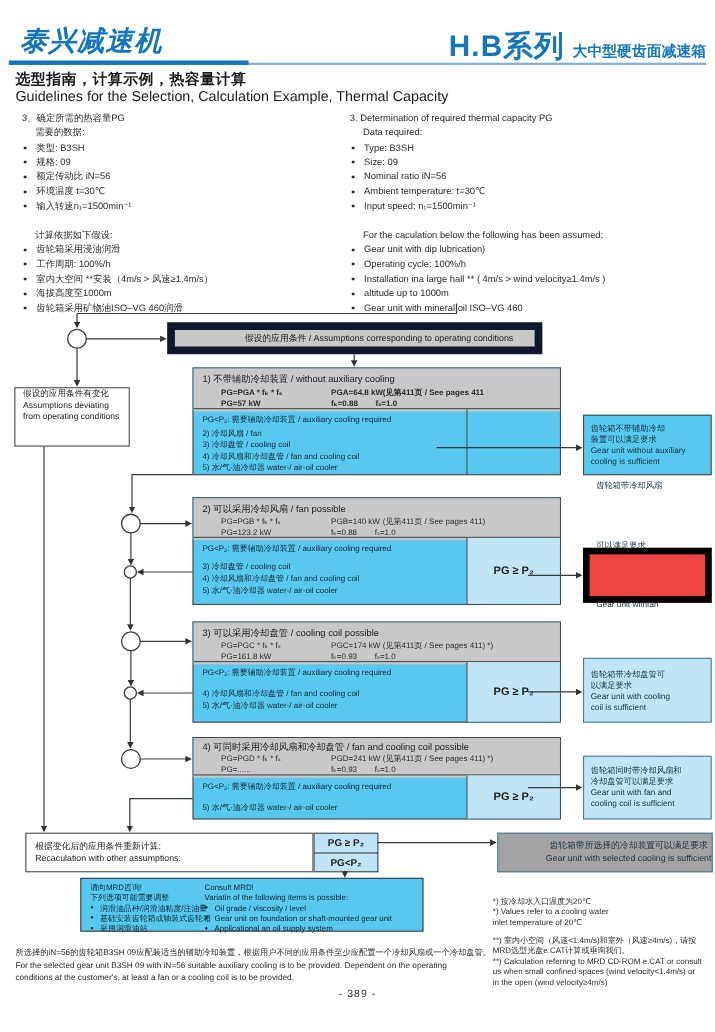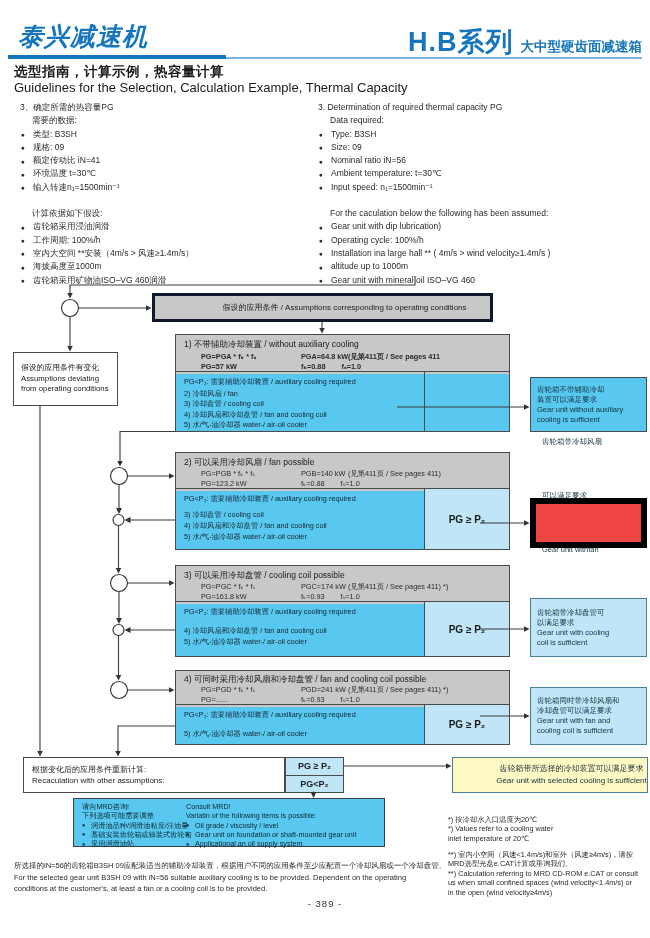--- a/index.html
+++ b/index.html
@@ -22,23 +22,23 @@
   .intro-col{top:101px;font-size:8.5px;line-height:13.3px;color:#2a2a2a;}
   .icol-zh{left:20px;width:300px;}
   .icol-en{left:318px;width:330px;}
   .intro-col .ih{white-space:nowrap;}
   .intro-col .is{padding-left:12px;white-space:nowrap;}
   .intro-col .ib{padding-left:13px;position:relative;white-space:nowrap;}
   .intro-col .ib::before{content:"●";position:absolute;left:1px;top:0.5px;font-size:6.5px;}
   .intro-col .igap{height:13px;}
 
   
-  .graybox{background:#c8c8c8;border:3px solid #0f172a;padding-left:44px;}
+  .graybox{background:#c8c8c8;border:7px solid #0f172a;padding-left:44px;}
   .entry-box{left:152px;top:293px;width:341px;height:29px;display:flex;align-items:center;justify-content:center;font-size:8px;color:#1a1a1a;}
-  .dev-box{left:13px;top:352px;width:105px;height:54px;background:#fff;border:1px solid #4a4a4a;display:flex;flex-direction:column;justify-content:center;padding-left:7px;font-size:7.8px;line-height:10.5px;}
+  .dev-box{left:13px;top:352px;width:105px;height:54px;background:#fff;border:1px solid #4a4a4a;display:flex;flex-direction:column;padding-left:7px;font-size:7.8px;line-height:10.5px;}
   .dev-box div{white-space:nowrap;}
 
   
   .sec{left:175px;width:335px;border:1px solid #4a4a4a;background:#58c8f0;}
   .s1{top:334px;height:98px;}
   .s2{top:452px;height:98px;}
   .s3{top:565px;height:92px;}
   .s4{top:670px;height:75px;}
   .sec-gray{position:absolute;left:0;right:0;top:0;background:#c8c8c8;}
   .s1 .sec-gray{height:39px;} .s2 .sec-gray{height:38px;}
@@ -67,21 +67,21 @@
   .r1{top:377px;height:55px;background:#58c8f0;border:1px solid #4a4a4a;}
   .r2{top:498px;height:50px;background:#ef4444;border:6px solid #000000;gap:44px;}
   .r3{top:598px;height:59px;background:#bfe5f7;border:1px solid #4a7e98;}
   .r4{top:687px;height:58px;background:#bfe5f7;border:1px solid #4a7e98;}
 
   
   .recalc-box{left:23px;top:757px;width:262px;height:35.5px;background:#fff;border:1px solid #4a4a4a;display:flex;flex-direction:column;justify-content:center;padding-left:8px;font-size:8px;line-height:11px;}
   .pcell{left:285px;width:59px;height:18.5px;background:#bfe5f7;border:1px solid #4a4a4a;display:flex;align-items:center;justify-content:center;font-size:9px;font-weight:bold;}
   .pcell.ge{top:757px;}
   .pcell.lt{top:774.5px;height:18px;}
-  .final-box{left:452px;top:757px;width:196px;height:35.5px;background:#fef9c3;border:1px solid #4a7e98;display:flex;flex-direction:column;justify-content:center;align-items:center;font-size:8px;line-height:11.5px;color:#14323f;padding-left:43px;}
+  .final-box{left:452px;top:757px;width:196px;height:35.5px;background:#a3a3a3;border:1px solid #4a7e98;display:flex;flex-direction:column;justify-content:center;align-items:center;font-size:8px;line-height:11.5px;color:#14323f;padding-left:43px;}
   .final-box div{white-space:nowrap;}
 
   
   .consult-box{left:28px;top:798px;width:312px;height:49px;background:#58c8f0;border:1px solid #3f3f3f;font-size:7.2px;line-height:9.3px;color:#0e2733;margin-left:45px;}
   .consult-col{position:absolute;top:3px;}
   .ccol-zh{left:8px;} .ccol-en{left:112px;}
   .cl{white-space:nowrap;}
   .cb{padding-left:9px;position:relative;white-space:nowrap;}
   .cb::before{content:"●";position:absolute;left:0;top:0.5px;font-size:5.5px;}
 
@@ -110,21 +110,21 @@
   <div class="abs rule-light"></div>
   <div class="abs rule-dark"></div>
   <div class="abs title-en nw">Guidelines for the Selection, Calculation Example, Thermal Capacity</div>
   <div class="abs title-zh nw">选型指南，计算示例，热容量计算</div>
 
   <div class="abs intro-col icol-zh">
     <div class="ih">3、确定所需的热容量PG</div>
     <div class="is">需要的数据:</div>
     <div class="ib">类型: B3SH</div>
     <div class="ib">规格: 09</div>
-    <div class="ib">额定传动比 iN=41</div>
+    <div class="ib">额定传动比 iN=56</div>
     <div class="ib">环境温度 t=30℃</div>
     <div class="ib">输入转速n₁=1500min⁻¹</div>
     <div class="igap"></div>
     <div class="is">计算依据如下假设:</div>
     <div class="ib">齿轮箱采用浸油润滑</div>
     <div class="ib">工作周期: 100%/h</div>
     <div class="ib">室内大空间 **安装（4m/s &gt; 风速≥1.4m/s）</div>
     <div class="ib">海拔高度至1000m</div>
     <div class="ib">齿轮箱采用矿物油ISO–VG 460润滑</div>
   </div>

